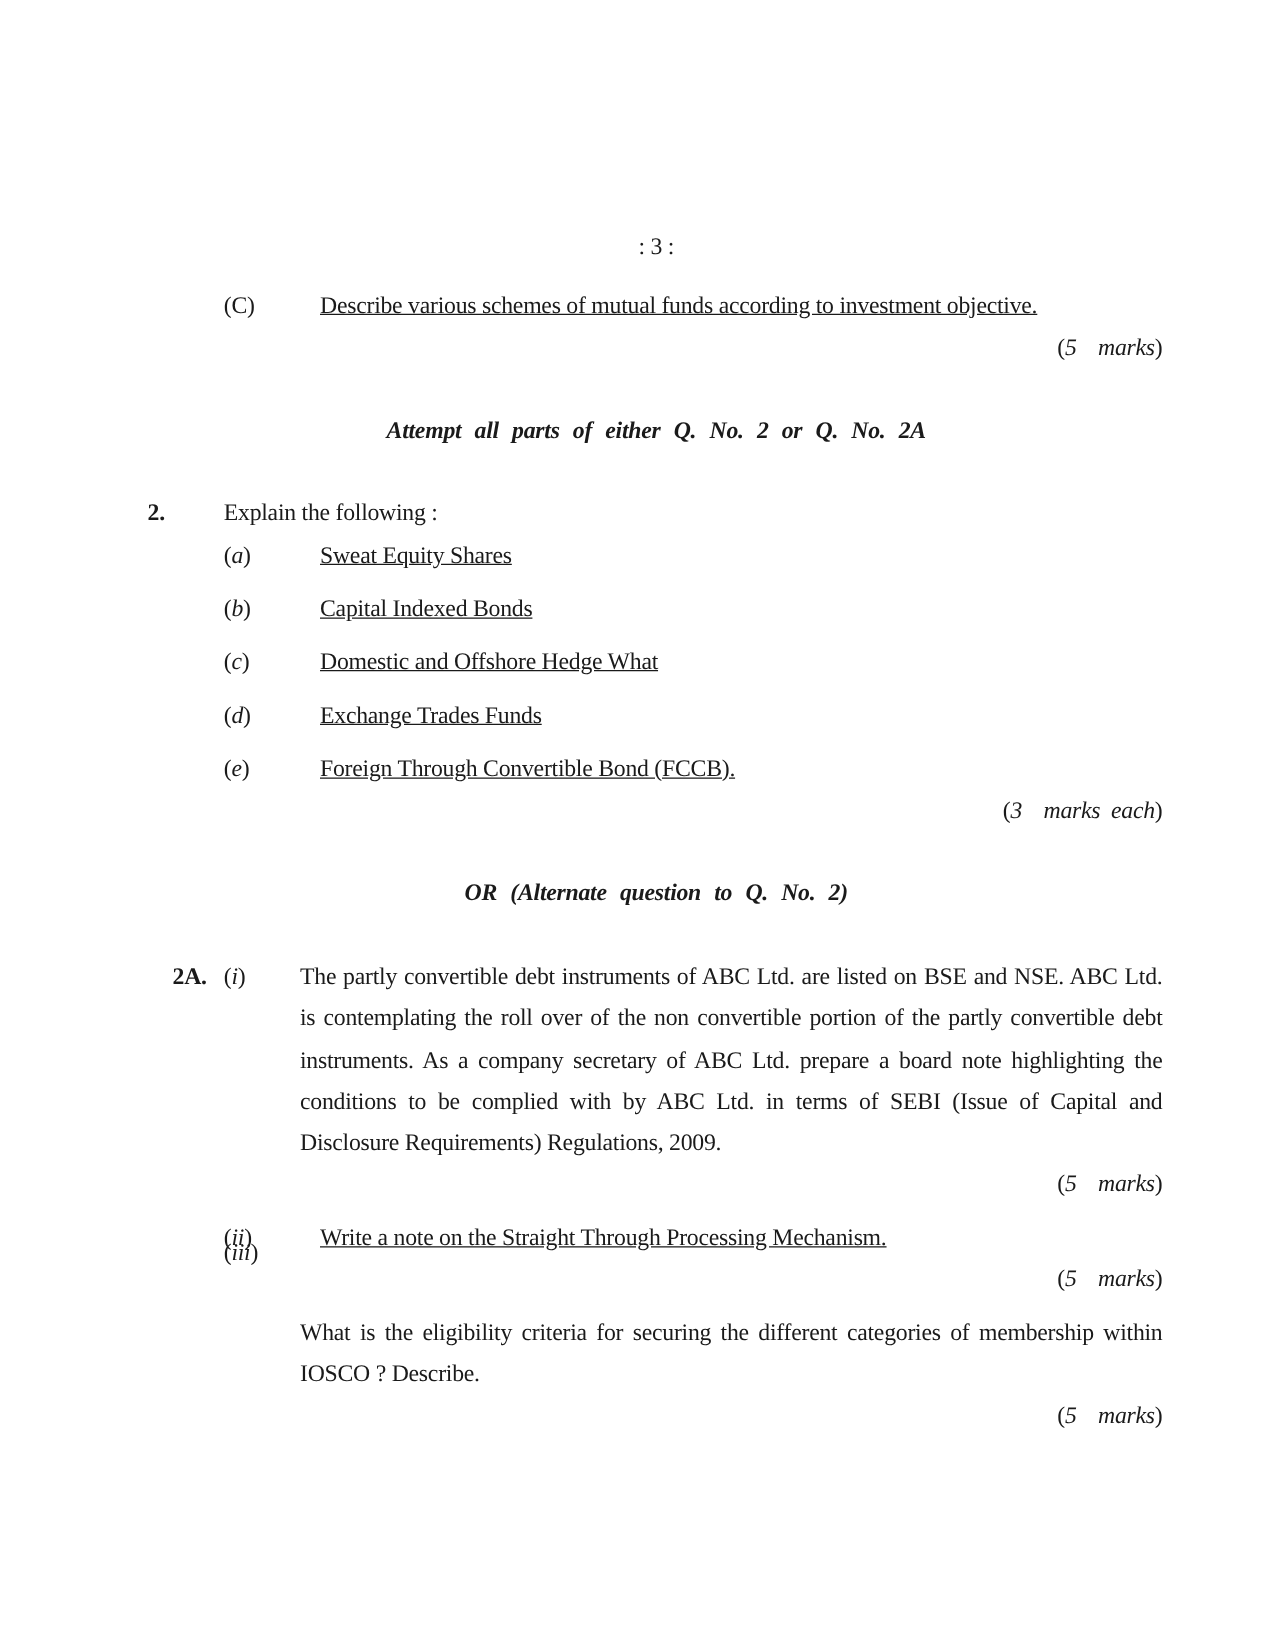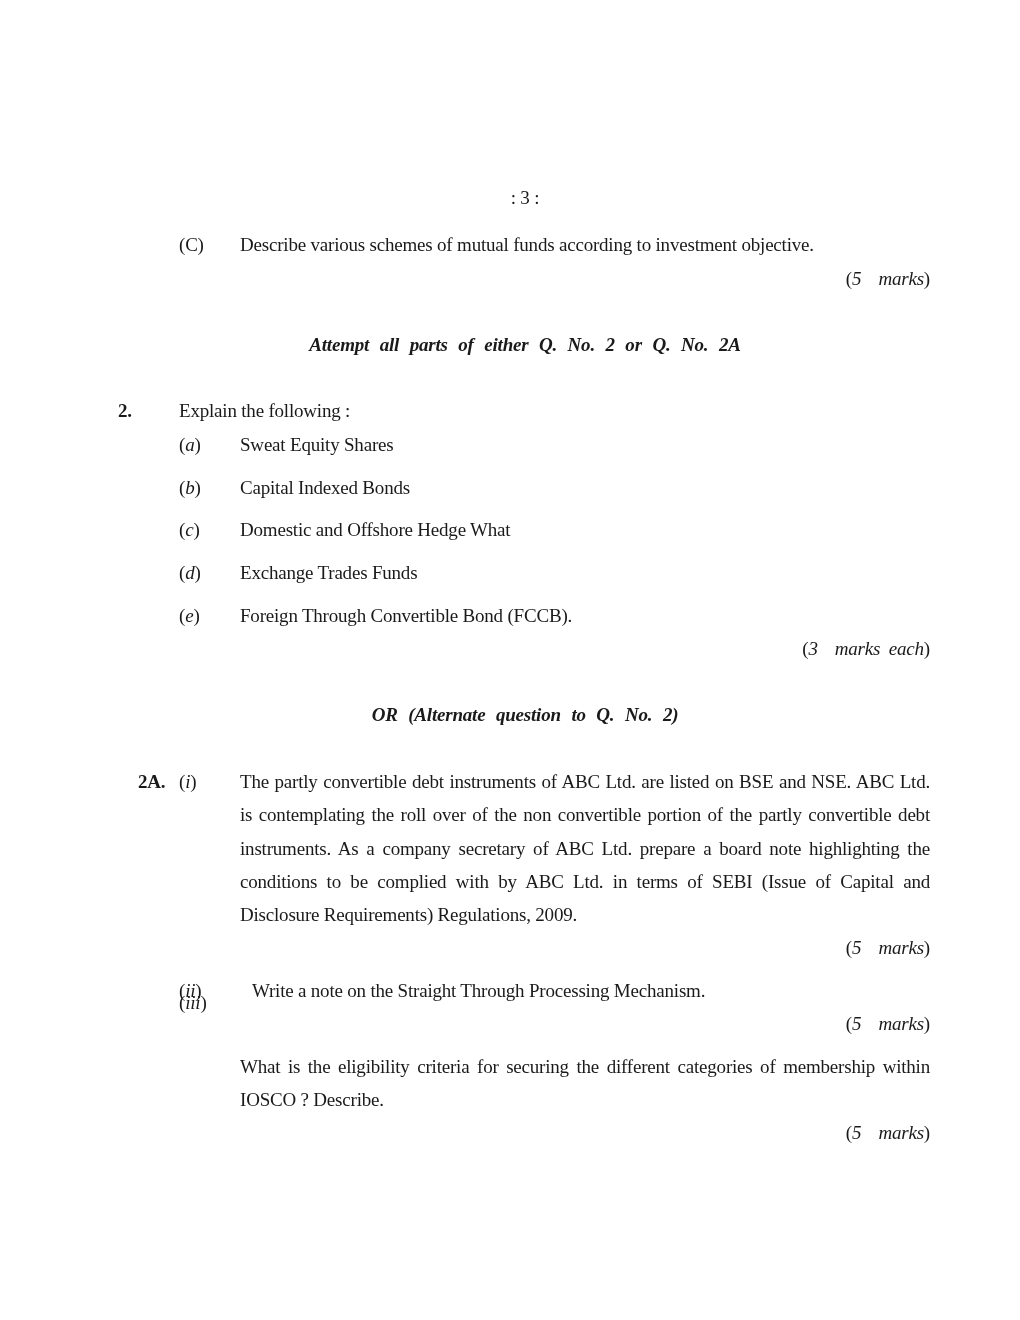--- a/index.html
+++ b/index.html
@@ -16,21 +16,21 @@
       color: #1a1a1a;
       font-size: 19px;
       letter-spacing: -0.2px;
     }
     .abs { position: absolute; white-space: nowrap; }
     .page-num {
       left: 0; width: 1050px; text-align: center; top: 187px;
     }
     .label { left: 179px; }
     .sub { left: 179px; }
-    .text { left: 240px; }
+    .text { left: 256px; text-decoration: underline; }
     .marks {
       right: 90px;
       font-style: normal;
       word-spacing: 4px;
     }
     .marks i { font-style: italic; }
     .instruction {
       left: 0; width: 1050px; text-align: center;
       font-style: italic; font-weight: bold;
       word-spacing: 6px;
@@ -93,21 +93,21 @@
   <div class="abs qnum" style="top:771px;margin-left:20px;">2A.</div>
 
   <div>
     <div class="abs sub" style="top:771px;">(<span class="it">i</span>)</div>
     <div class="para" style="top:765px;">The partly convertible debt instruments of ABC Ltd. are listed on BSE and NSE. ABC Ltd. is contemplating the roll over of the non convertible portion of the partly convertible debt instruments. As a company secretary of ABC Ltd. prepare a board note highlighting the conditions to be complied with by ABC Ltd. in terms of SEBI (Issue of Capital and Disclosure Requirements) Regulations, 2009.</div>
     <div class="abs marks" style="top:937px;">(<i>5</i>&nbsp;&nbsp;<i>marks</i>)</div>
   </div>
 
   <div>
     <div class="abs sub" style="top:980px;">(<span class="it">ii</span>)</div>
-    <div class="abs text" style="top:980px;margin-left:12px;">Write a note on the Straight Through Processing Mechanism.</div>
+    <div class="abs text" style="top:980px;">Write a note on the Straight Through Processing Mechanism.</div>
     <div class="abs marks" style="top:1013px;">(<i>5</i>&nbsp;&nbsp;<i>marks</i>)</div>
   </div>
 
   <div>
     <div class="abs sub" style="top:992px;">(<span class="it">iii</span>)</div>
     <div class="para" style="top:1050px;">What is the eligibility criteria for securing the different categories of membership within IOSCO ? Describe.</div>
     <div class="abs marks" style="top:1122px;">(<i>5</i>&nbsp;&nbsp;<i>marks</i>)</div>
   </div>
 </div>
 

